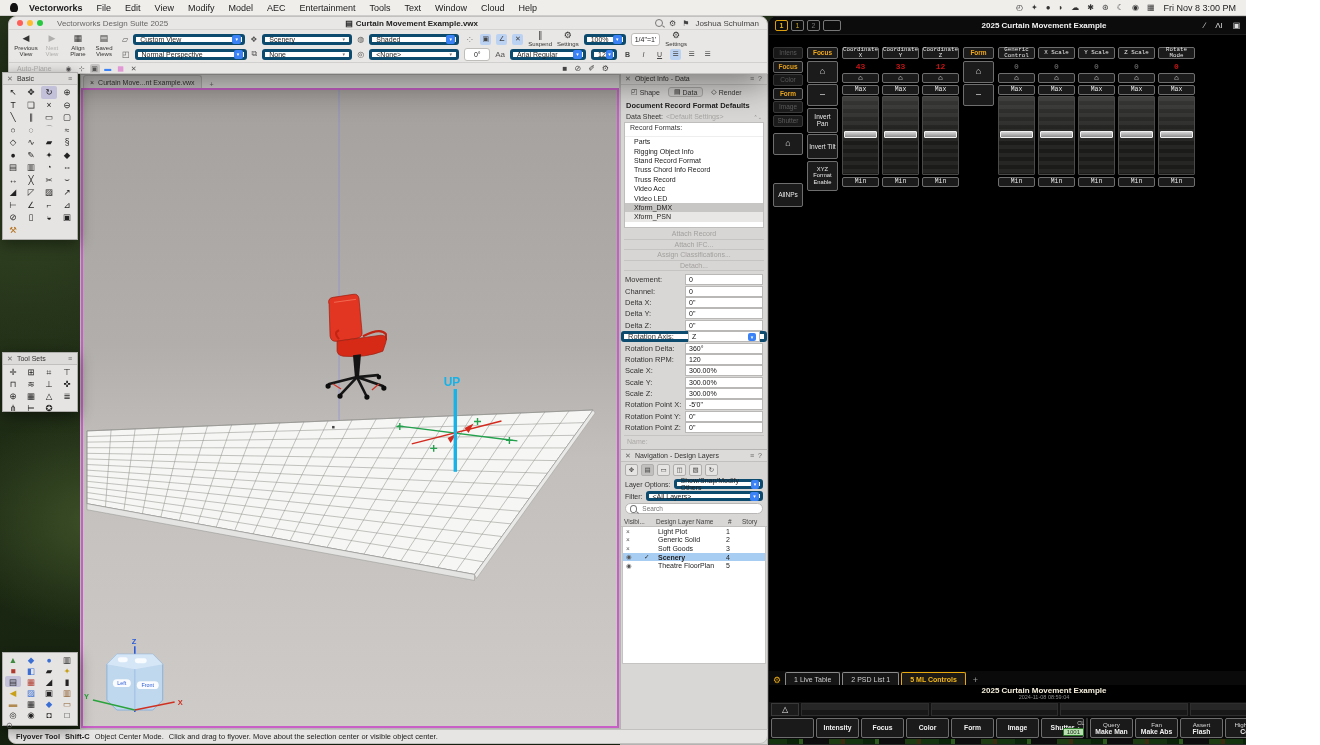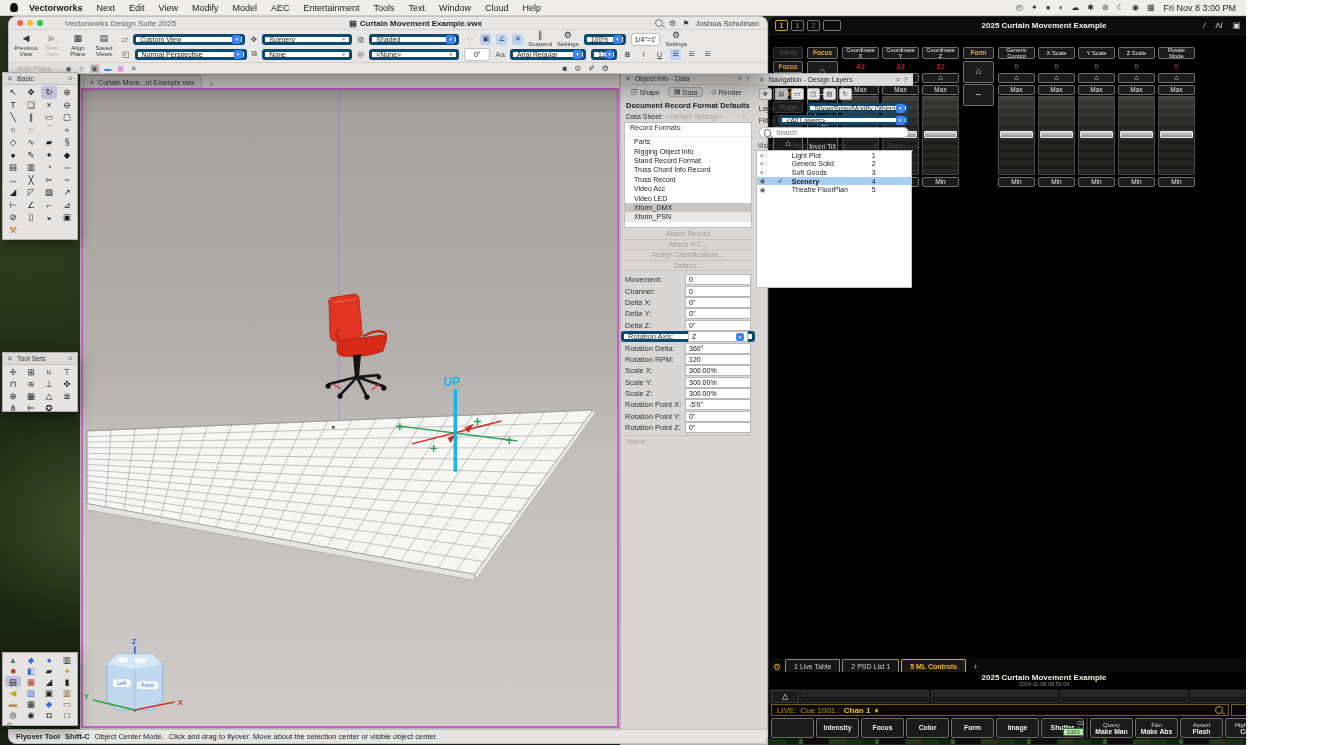--- a/index.html
+++ b/index.html
@@ -16,21 +16,21 @@
   .mitem{padding:0 7px;white-space:nowrap;}
   .mitem.bold{font-weight:bold;}
   .mb-right{margin-left:auto;display:flex;align-items:center;gap:9px;color:#222;}
   .sticon{font-size:8px;color:#333;}
   .clock{font-size:9px;white-space:nowrap;}
   
   .shadowed{box-shadow:0 10px 34px rgba(0,0,0,.45);}
   
   .vw-chrome{position:absolute;left:8px;top:16px;width:760px;height:58px;background:#e9e7e5;
     border:1px solid #c3c1bf;border-radius:8px 8px 0 0;box-sizing:border-box;z-index:20;}
-  .vw-titlebar{height:12px;display:flex;align-items:center;padding:0 8px;font-size:8px;color:#666;gap:22px;}
+  .vw-titlebar{height:12px;display:flex;align-items:center;padding:0 8px;font-size:8px;color:#666;gap:14px;}
   .tl{display:flex;gap:4px;align-items:center;}
   .tl span{width:6px;height:6px;border-radius:50%;display:inline-block;}
   .tl .r{background:#ff5f57}.tl .y{background:#febc2e}.tl .g{background:#28c840}
   .tl .dim{background:#b8b6b4}
   .doc-name{color:#222;font-weight:bold;display:flex;gap:3px;align-items:center;}
   .tb-user{display:flex;align-items:center;gap:6px;color:#444;}
   .vw-toolbar{height:33px;display:flex;align-items:stretch;padding:1px 4px;gap:5px;border-top:1px solid #d6d4d2;box-sizing:border-box;}
   .navbtn{width:26px;display:flex;flex-direction:column;align-items:center;justify-content:center;font-size:6px;color:#333;line-height:1.05;text-align:center;}
   .navbtn .ng{font-size:9px;margin-bottom:1px;}
   .navbtn.dim{color:#b0aeac;}
@@ -54,21 +54,21 @@
   .util-right{margin-left:auto;margin-right:150px;display:flex;gap:7px;font-size:8px;color:#444;}
   
   .vw-doc{position:absolute;left:80px;top:74px;width:540px;height:655px;background:#d7d5d3;border:1px solid #b8b6b4;box-sizing:border-box;z-index:15;}
   .doc-tabs{height:13px;display:flex;align-items:flex-end;font-size:7px;color:#333;padding:0 2px;gap:4px;}
   .doc-tab{background:#c9c7c5;height:12px;display:flex;align-items:center;padding:0 6px;gap:4px;border:1px solid #b0aeac;border-bottom:none;border-radius:3px 3px 0 0;}
   .doc-add{color:#666;padding:0 4px;}
   .viewport{position:absolute;left:0;top:13px;right:0;bottom:0;border:2px solid #c75fc7;box-sizing:border-box;overflow:hidden;
     background:linear-gradient(180deg,#a5a19e 0%,#b2aeab 40%,#c2bfbc 58%,#cecbc8 100%);}
   .viewport svg{display:block;width:100%;height:100%;}
   
-  .vw-panels{position:absolute;left:620px;top:72px;width:148px;height:673px;background:#d9d7d5;border:1px solid #b5b3b1;box-sizing:border-box;z-index:16;display:flex;flex-direction:row;}
+  .vw-panels{position:absolute;left:620px;top:72px;width:148px;height:673px;background:#d9d7d5;border:1px solid #b5b3b1;box-sizing:border-box;z-index:16;display:flex;flex-direction:column;}
   .panel{display:flex;flex-direction:column;}
   .pal-h{height:11px;display:flex;align-items:center;font-size:7px;color:#333;padding:0 4px;gap:4px;background:#dddbd9;border-bottom:1px solid #c2c0be;flex:0 0 auto;}
   .pal-h .x{color:#666;}
   .pal-h .menu{margin-left:auto;color:#666;letter-spacing:1px;}
   .oi-tabs{display:flex;gap:2px;padding:2px 4px;height:14px;box-sizing:border-box;}
   .oi-tab{display:flex;align-items:center;gap:2px;font-size:7px;color:#333;border:1px solid transparent;border-radius:3px;padding:0 5px;}
   .oi-tab.active{background:#cfcdcb;border-color:#a9a7a5;}
   .oi-section{font-size:7.5px;font-weight:bold;color:#222;padding:2px 5px;}
   .oi-ds{display:flex;align-items:center;font-size:7px;padding:1px 5px;gap:3px;color:#333;}
   .oi-ds .dsv{color:#a8a6a4;flex:1;}
@@ -136,21 +136,21 @@
   .cat-col{width:30px;height:160px;display:flex;flex-direction:column;gap:1.5px;}
   .cat-col .ebtn{height:12px;flex:0 0 auto;}
   .cat-col .homebtn{height:22px;margin-top:5px;font-size:9px;}
   .cat-col .allnps{margin-top:auto;height:24px;}
   .grp-col{width:31px;display:flex;flex-direction:column;gap:1.5px;}
   .grp-col .hd{height:12px;}
   .grp-col .homebtn{height:22px;font-size:9px;}
   .grp-col .minus{height:22px;font-size:9px;}
   .grp-col .gbtn{height:25px;padding:0 1px;}
   .grp-col .gbtn.tall{height:30px;font-size:5.8px;}
-  .enc-group{display:flex;gap:3px;}
+  .enc-group{display:flex;gap:3px;font-family:Liberation Mono, monospace;}
   .enc-col{width:37px;display:flex;flex-direction:column;gap:1.5px;}
   .enc-col .hd{height:12px;font-size:5.8px;padding:0 1px;}
   .enc-val{height:11px;font-size:8px;font-weight:bold;color:#5a5a5a;display:flex;align-items:center;justify-content:center;}
   .enc-val.red{color:#c41414;}
   .enc-col .homebtn{height:10px;font-size:7.5px;}
   .enc-col .maxmin{height:10px;font-size:6.5px;}
   .eslider{height:77px;border:1px solid #4a4a48;border-radius:1px;position:relative;
     background:linear-gradient(180deg,rgba(255,255,255,.12),rgba(255,255,255,0) 60%),repeating-linear-gradient(180deg,#262624 0 4px,#1b1b19 4px 8px);}
   .ehandle{position:absolute;left:1px;right:1px;top:44%;height:5px;background:linear-gradient(#d6d6d6,#8e8e8e);border:1px solid #f0f0f0;border-radius:1px;}
   
@@ -191,21 +191,21 @@
 </head>
 <body>
 
 <div id="desktop">
 
   <div class="menubar">
     <span class="apple"></span>
     <div style="display:flex">
 
     <span class="mitem bold">Vectorworks</span>
-        <span class="mitem">Next</span>
+        <span class="mitem">File</span>
         <span class="mitem">Edit</span>
         <span class="mitem">View</span>
         <span class="mitem">Modify</span>
         <span class="mitem">Model</span>
         <span class="mitem">AEC</span>
         <span class="mitem">Entertainment</span>
         <span class="mitem">Tools</span>
         <span class="mitem">Text</span>
         <span class="mitem">Window</span>
         <span class="mitem">Cloud</span>
@@ -388,30 +388,20 @@
           <span class="tri">△</span>
           <span class="lock"></span>
         </span>
       </div>
       <div class="faders">
         <div class="fader-tri">△</div>
         <div class="fseg"></div>
         <div class="fseg"></div>
         <div class="fseg"></div>
         <div class="fseg"></div>
-      </div>
-      <div class="cmdrow">
-        <div class="cmdline">
-          <span>LIVE:</span>
-          <span>Cue  1001 :</span>
-          <span class="cmd-chan">Chan 1</span>
-          <span class="cmd-cursor">♦</span>
-          <span class="lens"></span>
-        </div>
-        <div class="userbox">User 1 | Offline</div>
       </div>
       <div class="softkeys">
         <div style="display:flex;gap:2px">
 
         <div class="skey">
               <span class="bot"></span>
             </div>
             <div class="skey">
               <span class="bot">Intensity</span>
             </div>

